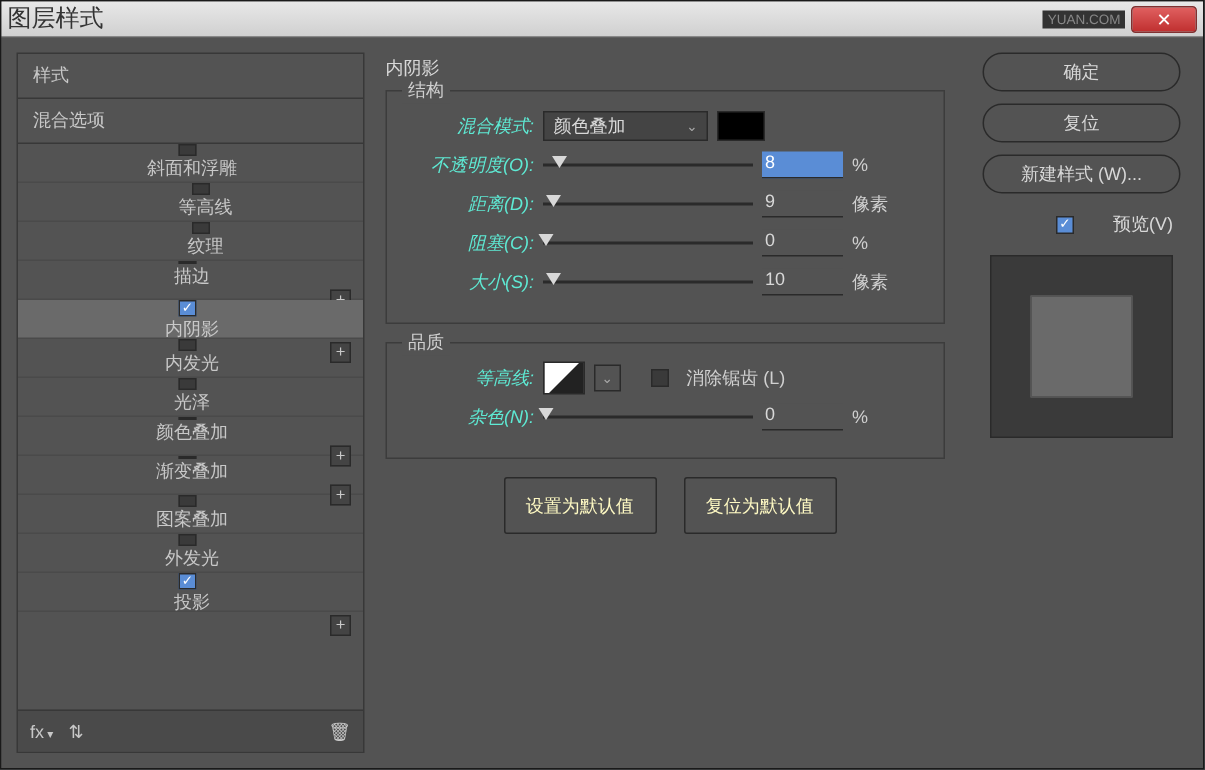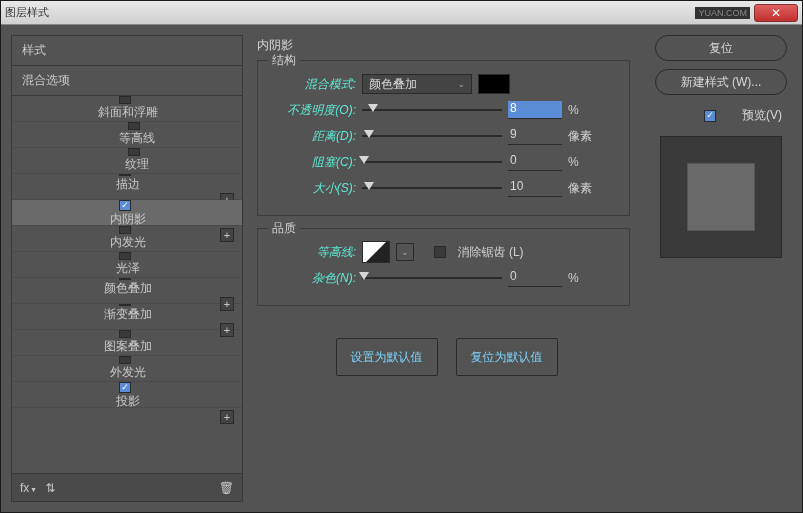--- a/index.html
+++ b/index.html
@@ -1,19 +1,19 @@
 <!DOCTYPE html>
 <html><head>
 <meta charset="utf-8">
 <style>
 * { margin: 0; padding: 0; box-sizing: border-box; font-family: "Microsoft YaHei", Arial, sans-serif; }
 body { background: #293033; width: 803px; height: 513px; overflow: hidden; }
 .window { width: 803px; height: 513px; background: #535353; border: 1px solid #1a1a1a; }
 .titlebar { height: 24px; background: linear-gradient(#e8e8e8,#d0d0d0); display: flex; align-items: center; padding: 0 4px; border-bottom: 1px solid #888; }
-.titlebar-text { font-size: 11px; color: #333; flex: 1; }
+.titlebar-text { font-size: 16px; color: #333; flex: 1; }
 .closebtn { width: 44px; height: 18px; background: linear-gradient(#e06060,#c03030); border: 1px solid #803030; border-radius: 3px; display: flex; align-items: center; justify-content: center; color: #fff; font-size: 12px; }
 .logo { font-size: 9px; color: #888; background: #333; padding: 1px 3px; margin-right: 4px; }
 .body { display: flex; height: calc(100% - 24px); background: #535353; padding: 10px; gap: 8px; }
 .sidebar { width: 232px; background: #535353; border: 1px solid #383838; display: flex; flex-direction: column; }
 .side-head { padding: 6px 10px; color: #c8c8c8; font-size: 12px; border-bottom: 1px solid #383838; }
 .side-item { display: flex; align-items: center; height: 26px; padding: 0 8px 0 10px; color: #c8c8c8; font-size: 12px; border-bottom: 1px solid #4a4a4a; flex-direction: column; }
 .side-item.sub { padding-left: 28px; }
 .side-item.sel { background: #6a6a6a; }
 .cb { width: 12px; height: 12px; border: 1px solid #2a2a2a; background: #3a3a3a; margin-right: 6px; display: inline-flex; align-items: center; justify-content: center; }
 .cb.on { background: #5a8dd6; }
@@ -32,21 +32,21 @@
 .swatch { width: 32px; height: 20px; background: #000; border: 1px solid #2a2a2a; }
 .slider { position: relative; width: 140px; height: 16px; }
 .track { position: absolute; top: 7px; left: 0; right: 0; height: 2px; background: #2a2a2a; }
 .thumb { position: absolute; top: 2px; width: 0; height: 0; border-left: 5px solid transparent; border-right: 5px solid transparent; border-top: 8px solid #d8d8d8; }
 .valfield { width: 54px; height: 18px; background: #535353; border: none; border-bottom: 1px solid #2a2a2a; color: #d8d8d8; font-size: 12px; padding: 0 2px; }
 .valfield.hl { background: #5a8dd6; color: #fff; }
 .unit { color: #d0d0d0; font-size: 12px; width: 30px; }
 .angle-dial { width: 28px; height: 28px; border: 1px solid #2a2a2a; border-radius: 50%; background: #444; position: relative; }
 .angle-dial::after { content: ""; position: absolute; width: 1px; height: 11px; background: #d8d8d8; left: 13px; top: 2px; transform-origin: bottom center; transform: rotate(6deg); }
 .contour { width: 28px; height: 22px; background: linear-gradient(135deg,#fff 49%,#222 51%); border: 1px solid #2a2a2a; }
-.btn { height: 22px; padding: 18px 14px; background: #535353; border: 1px solid #2a2a2a; border-radius: 2px; color: #7dd3fc; font-size: 12px; display: inline-flex; align-items: center; margin-top: 20px; }
+.btn { height: 22px; padding: 18px 14px; background: #535353; border: 1px solid #2a2a2a; border-radius: 2px; color: #fef9c3; font-size: 12px; display: inline-flex; align-items: center; }
 .btn-row { display: flex; gap: 18px; justify-content: center; margin-top: 6px; padding: 0 6px; }
 .right { width: 142px; display: flex; flex-direction: column; gap: 8px; align-items: center; }
 .rbtn { width: 132px; height: 26px; border: 1px solid #2a2a2a; border-radius: 13px; background: #535353; color: #d8d8d8; font-size: 12px; display: flex; align-items: center; justify-content: center; }
 .preview-row { display: flex; align-items: center; gap: 20px; color: #d8d8d8; font-size: 12px; margin-top: 4px; margin-left: 44px; }
 .preview-box { width: 122px; height: 122px; background: #3a3a3a; border: 1px solid #2a2a2a; display: flex; align-items: center; justify-content: center; margin-top: 4px; }
 .preview-inner { width: 68px; height: 68px; background: #6a6a6a; border: 1px solid #555; }
 </style>
 </head>
 <body>
 
@@ -200,20 +200,21 @@
         </div>
       </div>
 
       <div class="btn-row">
         <div class="btn">设置为默认值</div>
         <div class="btn">复位为默认值</div>
       </div>
     </div>
 
     <div class="right">
+      <div class="rbtn">确定</div>
       <div class="rbtn">复位</div>
       <div class="rbtn">新建样式 (W)...</div>
       <div class="preview-row">
         <span class="cb on"></span>
         <span>预览(V)</span>
       </div>
       <div class="preview-box">
         <div class="preview-inner"></div>
       </div>
     </div>

